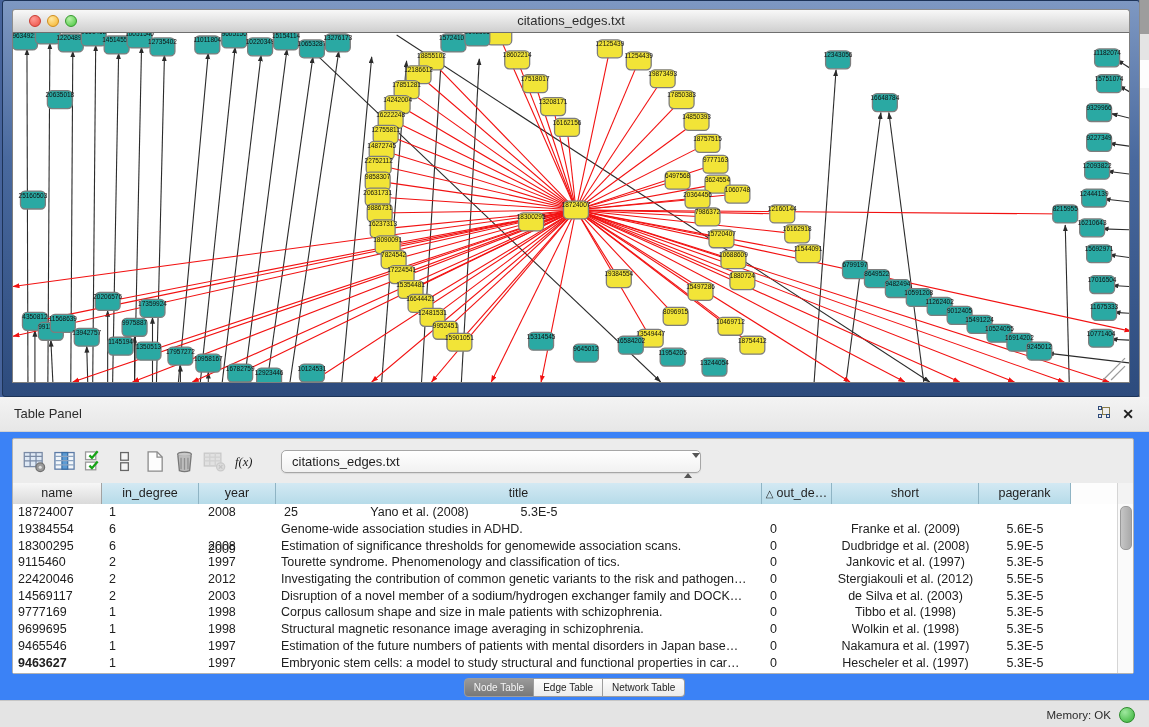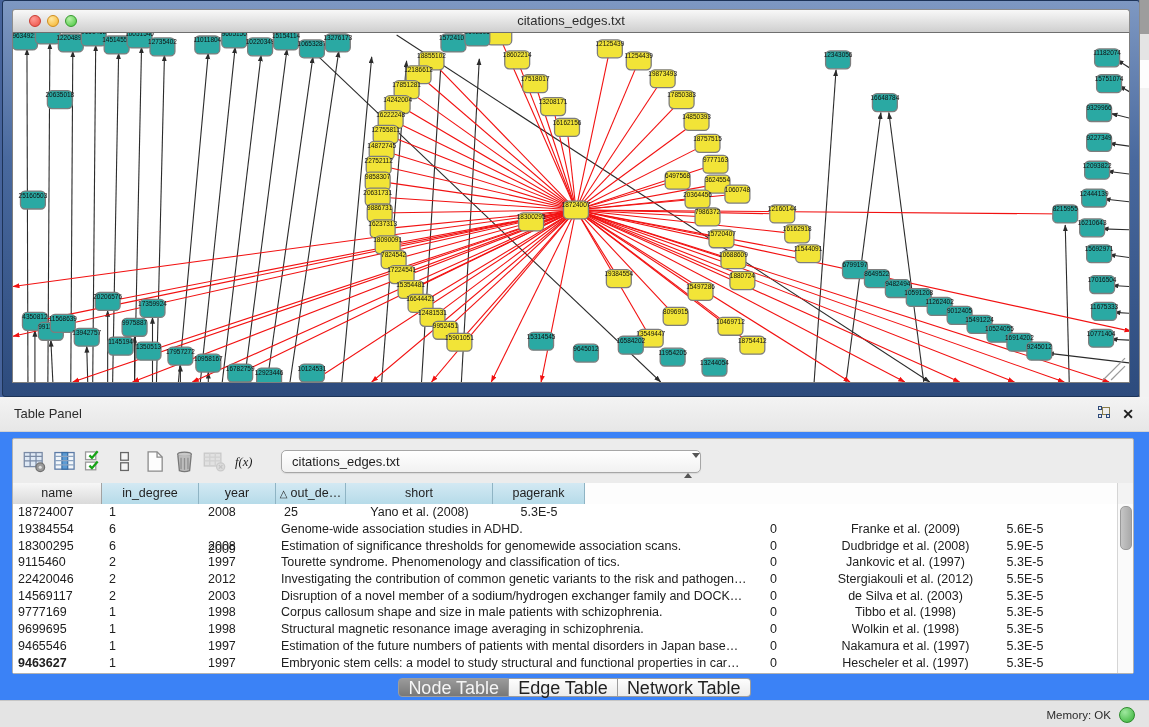--- a/index.html
+++ b/index.html
@@ -59,21 +59,21 @@
   .trow{display:flex;height:16.7px;font-size:12.5px;color:#202020;align-items:center}
   .tcell{box-sizing:border-box;overflow:hidden;white-space:nowrap;flex:0 0 auto}
   .c0{padding-left:5px}.c1{padding-left:7px}.c2{padding-left:9px}.c3{padding-left:5px}
   .c4{padding-left:8px}.c5{text-align:center}.c6{text-align:center}
   .vscroll{position:absolute;right:0;top:21px;bottom:0;width:15px;background:#fafafa;
       border-left:1px solid #d5d5d5}
   .thumb{position:absolute;left:2px;top:2px;width:10px;height:42px;border-radius:5px;
       background:linear-gradient(90deg,#c6c6c6,#a9a9a9);border:1px solid #9a9a9a}
   
   .tabs{position:absolute;left:0;right:0;top:281px;display:flex;justify-content:center}
-  .seg{height:19px;line-height:18px;font-size:18px;padding:0 9px;border:1px solid #9d9d9d;
+  .seg{height:19px;line-height:18px;font-size:10px;padding:0 9px;border:1px solid #9d9d9d;
       border-left:none;background:linear-gradient(#fdfdfd,#ebebeb);color:#1f1f1f;cursor:default}
   .seg:first-child{border-left:1px solid #9d9d9d;border-radius:4px 0 0 4px}
   .seg:last-child{border-radius:0 4px 4px 0}
   .seg.active{background:linear-gradient(#9a9a9a,#787878);color:#f5f5f5}
   
   .status{position:absolute;left:0;top:700px;width:1149px;height:27px;background:#e4e4e4;
       border-top:1px solid #c6c6c6;display:flex;justify-content:flex-end;align-items:center}
   .mem-label{font-size:11.5px;color:#2b2b2b;margin-right:8px}
   .mem-dot{width:14px;height:14px;border-radius:50%;margin-right:14px;
       background:radial-gradient(circle at 35% 30%,#9fe89f,#35b135);border:1px solid #2c8c2c}
@@ -751,20 +751,21 @@
           <div class="tbl-select">
           <span>citations_edges.txt</span>
           <span class="stepper"><span class="up"></span><span class="dn"></span></span>
         </div>
       </div>
       <div class="grid">
         <div class="hdr">
             <div class="hcell plain" style="width: 89px;">name</div>
             <div class="hcell" style="width: 97px;">in_degree</div>
             <div class="hcell" style="width: 77px;">year</div>
+            <div class="hcell" style="width: 486px;">title</div>
             <div class="hcell" style="width: 70px;"><span class="tri">△</span>out_de…</div>
             <div class="hcell" style="width: 147px;">short</div>
             <div class="hcell" style="width: 92px;">pagerank</div>
             <div class="hfill"></div>
             <div class="hscroll"></div>
           </div>
         <div class="tbody">
             <div class="trow">
               <div class="tcell c0" style="width: 89px;">18724007</div>
               <div class="tcell c1" style="width: 97px;">1</div>

